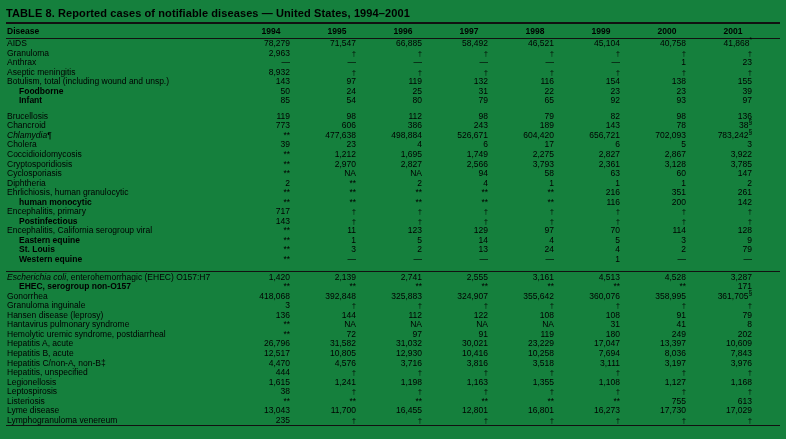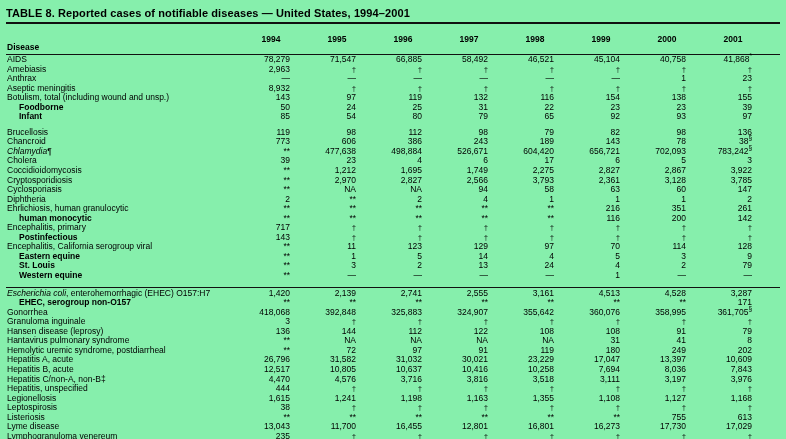--- a/index.html
+++ b/index.html
@@ -4,21 +4,21 @@
 <style>
   html, body { margin: 0; padding: 0; }
   body {
     background: #ffffff;
     font-family: "Liberation Sans", sans-serif;
     color: #000;
   }
   .page {
     width: 786px;
     height: 439px;
-    background: #86efac;
+    background: #15803d;
     padding: 5px 6px 0 6px;
     box-sizing: border-box;
     overflow: hidden;
   }
   .title {
     font-size: 11px;
     font-weight: bold;
     letter-spacing: 0.1px;
     padding: 2px 0 3px 0;
     border-bottom: 2px solid #111;
@@ -33,21 +33,21 @@
   thead th {
     font-size: 8.5px;
     font-weight: bold;
     text-align: center;
     padding: 2px 28px 2px 0;
     border-bottom: 1px solid #111;
     white-space: nowrap;
   }
   thead th.disease {
     text-align: left;
-    padding: 18px 0 2px 1px;
+    padding: 2px 0 2px 1px;
   }
   tbody td {
     font-size: 8.5px;
     text-align: right;
     padding: 0 28px 0 0;
     white-space: nowrap;
     line-height: 9.55px;
   }
   tbody td.disease {
     text-align: left;
@@ -96,21 +96,21 @@
           <td>78,279</td>
           <td>71,547</td>
           <td>66,885</td>
           <td>58,492</td>
           <td>46,521</td>
           <td>45,104</td>
           <td>40,758</td>
           <td>41,868<sup>*</sup></td>
         </tr>
         <tr>
-          <td class="disease">Amebiasis</td>
+          <td class="disease">Granuloma</td>
           <td>2,963</td>
           <td><span class="dagger">†</span></td>
           <td><span class="dagger">†</span></td>
           <td><span class="dagger">†</span></td>
           <td><span class="dagger">†</span></td>
           <td><span class="dagger">†</span></td>
           <td><span class="dagger">†</span></td>
           <td><span class="dagger">†</span></td>
         </tr>
         <tr>
@@ -435,21 +435,21 @@
           <td>30,021</td>
           <td>23,229</td>
           <td>17,047</td>
           <td>13,397</td>
           <td>10,609</td>
         </tr>
         <tr>
           <td class="disease">Hepatitis B, acute</td>
           <td>12,517</td>
           <td>10,805</td>
-          <td>10,637</td>
+          <td>12,930</td>
           <td>10,416</td>
           <td>10,258</td>
           <td>7,694</td>
           <td>8,036</td>
           <td>7,843</td>
         </tr>
         <tr>
           <td class="disease">Hepatitis C/non-A, non-B‡</td>
           <td>4,470</td>
           <td>4,576</td>

